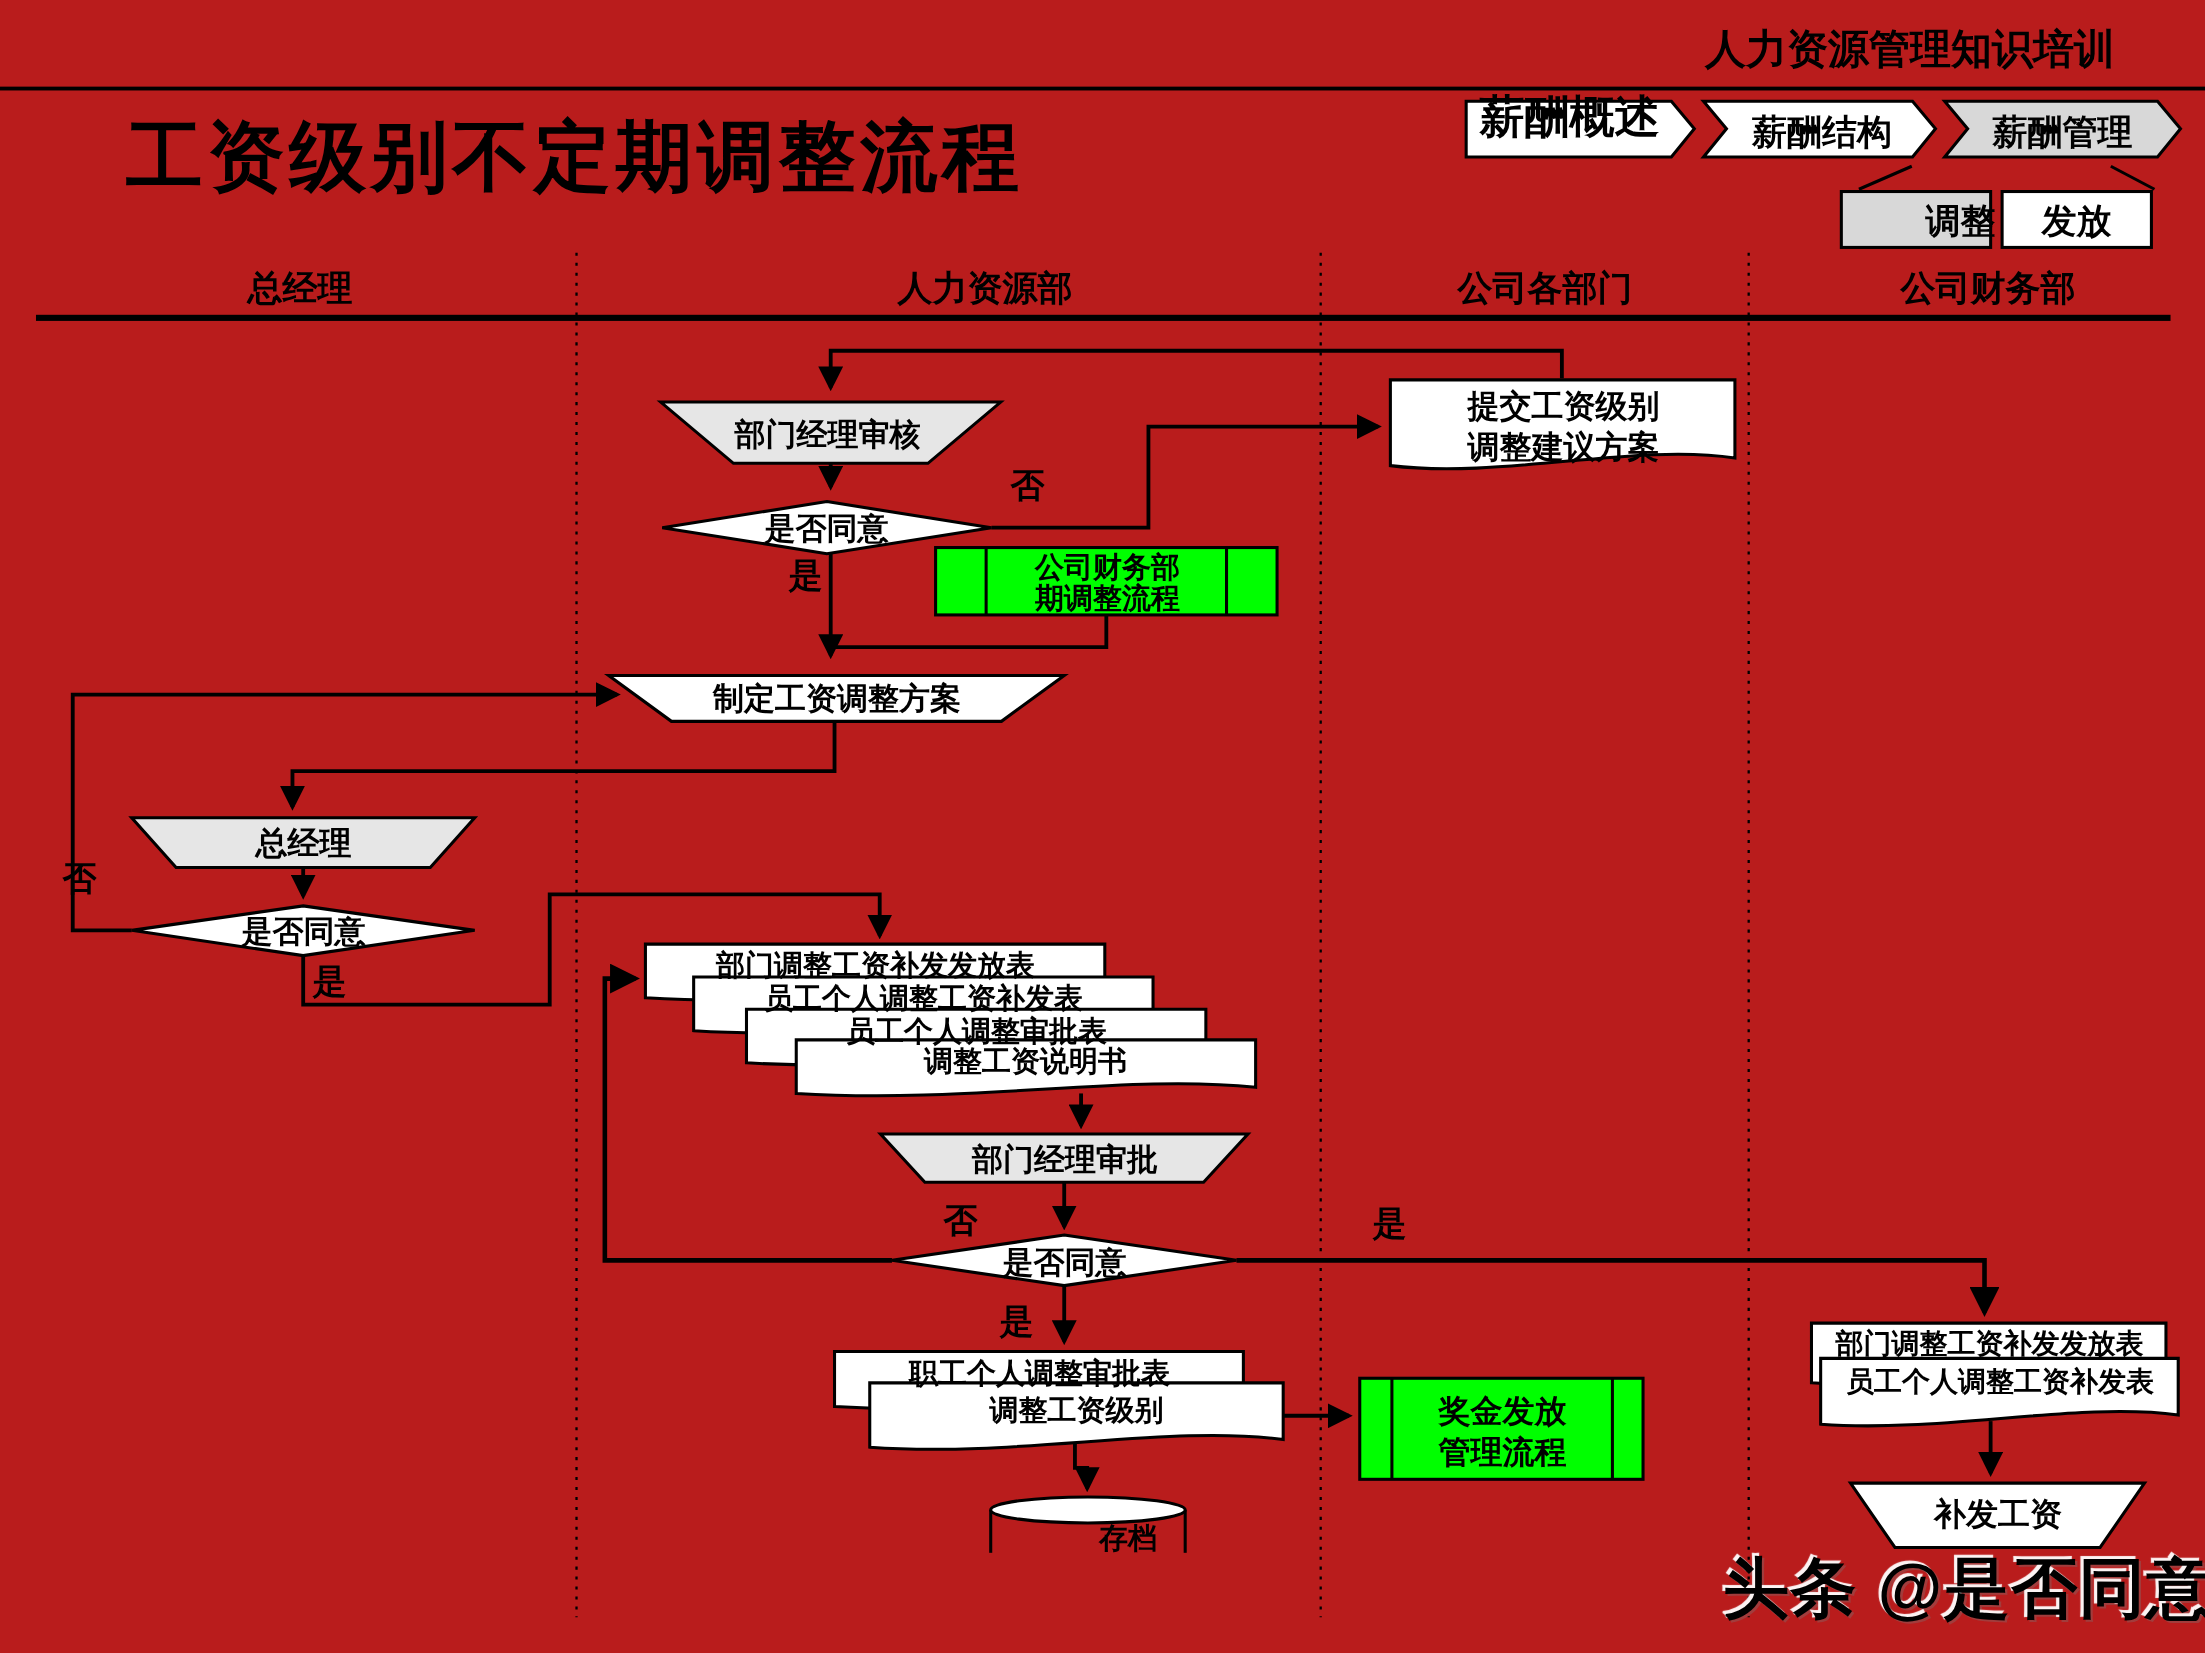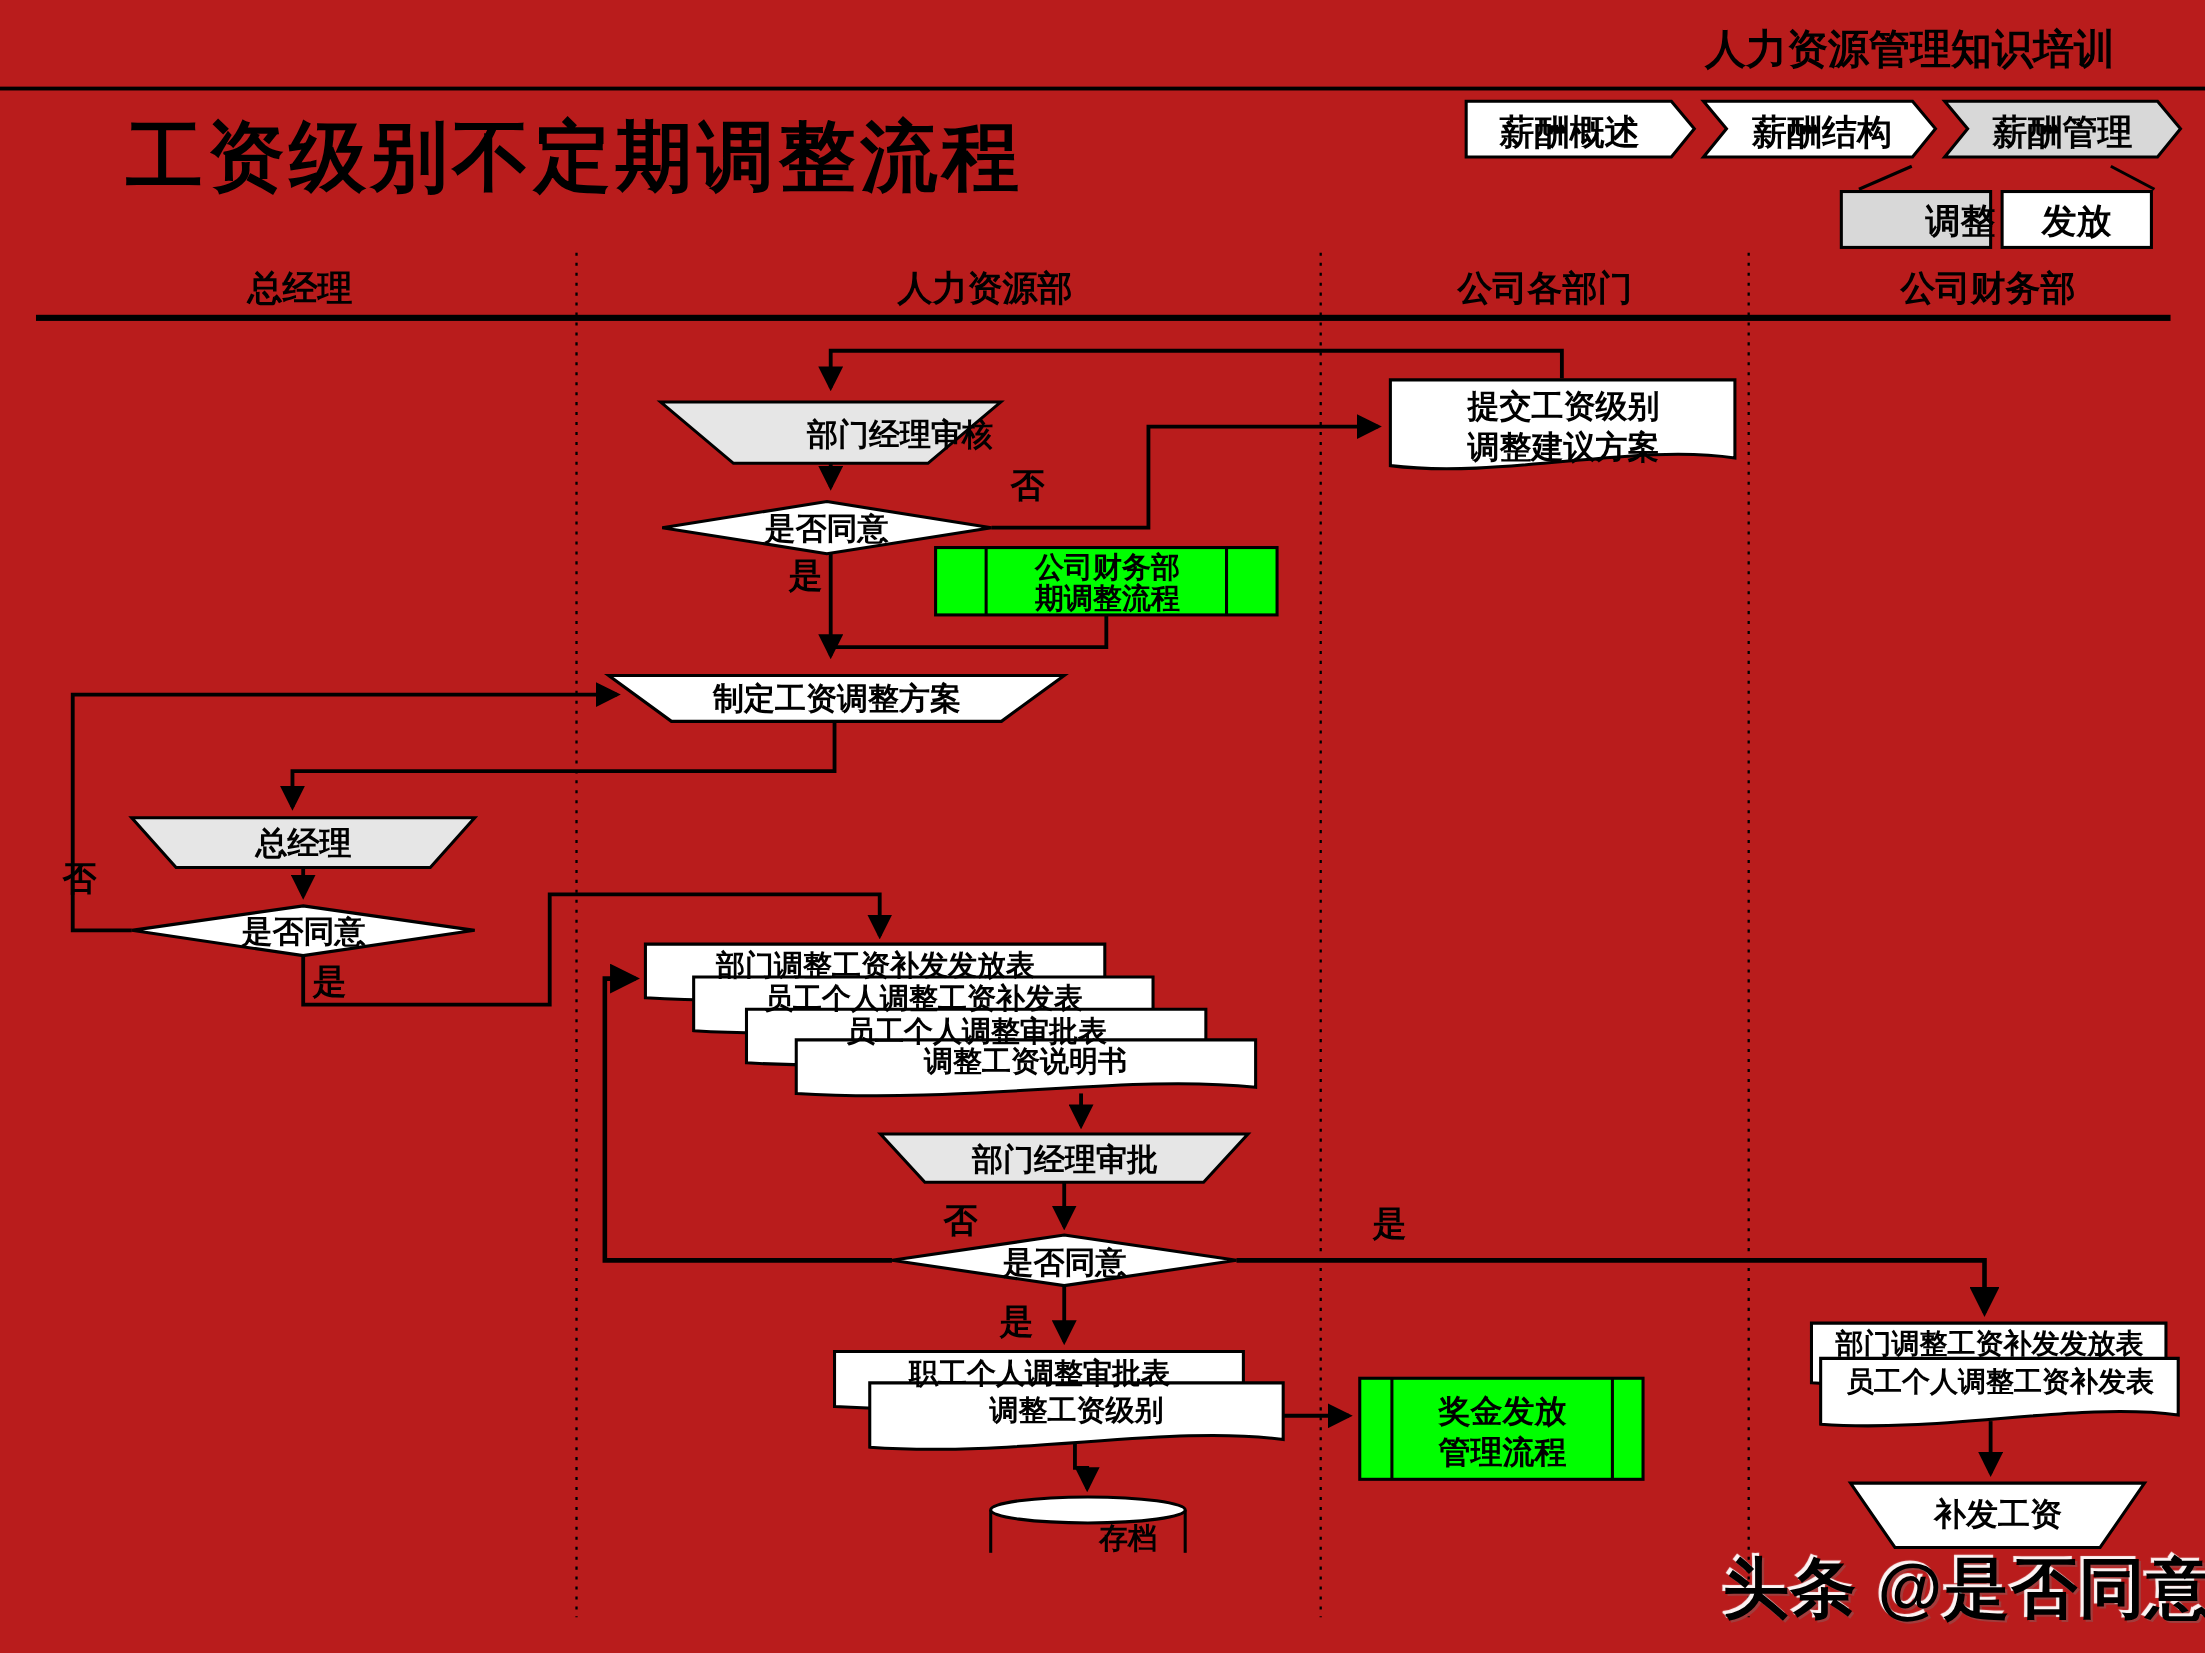--- a/index.html
+++ b/index.html
@@ -126,33 +126,33 @@
       <path d="M2378,1774 H2845 V1848 C2715,1830 2535,1872 2378,1860 Z" fill="#fff"></path>
 
       <polygon points="2417,1937 2801,1937 2743,2021 2475,2021" fill="#fff"></polygon>
     </g>
   </svg>
 
   <div class="lbl" style="left:1646px;top:26px;width:528px;font-size:41px;">人力资源管理知识培训</div>
 
   <div class="lbl title" style="left:126px;top:112px;font-size:77px;">工资级别不定期调整流程</div>
 
-  <div class="lbl" style="left:1466px;top:112px;width:207px;font-size:35px;">薪酬概述</div>
+  <div class="lbl" style="left:1466px;top:95px;width:207px;font-size:45px;font-family:Liberation Mono, monospace;">薪酬概述</div>
   <div class="lbl" style="left:1727px;top:112px;width:190px;font-size:35px;">薪酬结构</div>
   <div class="lbl" style="left:1966px;top:112px;width:193px;font-size:35px;">薪酬管理</div>
 
   <div class="lbl" style="left:1842px;top:201px;width:149px;font-size:35px;padding-left:44px;">调整</div>
   <div class="lbl" style="left:2002px;top:201px;width:149px;font-size:35px;">发放</div>
 
   <div class="lbl" style="left:185px;top:268px;width:230px;font-size:35px;">总经理</div>
   <div class="lbl" style="left:832px;top:268px;width:306px;font-size:35px;">人力资源部</div>
   <div class="lbl" style="left:1392px;top:268px;width:306px;font-size:35px;">公司各部门</div>
   <div class="lbl" style="left:1835px;top:268px;width:306px;font-size:35px;">公司财务部</div>
 
-  <div class="lbl" style="left:662px;top:417px;width:331px;font-size:31px;text-align:right;">部门经理审核</div>
+  <div class="lbl" style="left:662px;top:417px;width:331px;font-size:31px;">部门经理审核</div>
   <div class="lbl" style="left:662px;top:511px;width:329px;font-size:31px;">是否同意</div>
   <div class="lbl" style="left:1003px;top:466px;width:49px;font-size:34px;">否</div>
   <div class="lbl" style="left:781px;top:556px;width:49px;font-size:34px;">是</div>
 
   <div class="lbl" style="left:1391px;top:386px;width:345px;font-size:32px;line-height:41px;">提交工资级别
 调整建议方案</div>
   <div class="lbl" style="left:988px;top:552px;width:239px;font-size:29px;line-height:31px;">公司财务部
 期调整流程</div>
 
   <div class="lbl" style="left:609px;top:681px;width:456px;font-size:31px;">制定工资调整方案</div>

